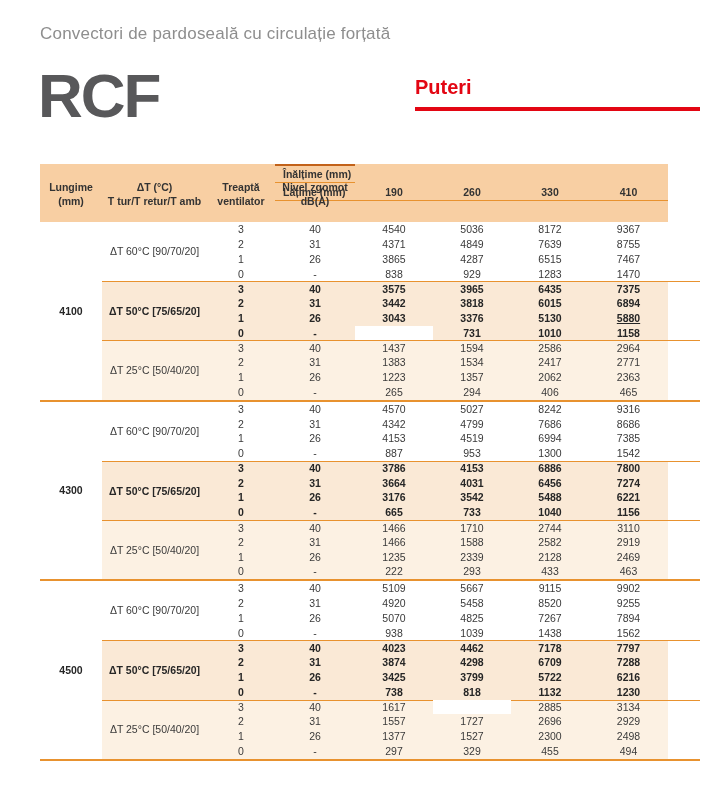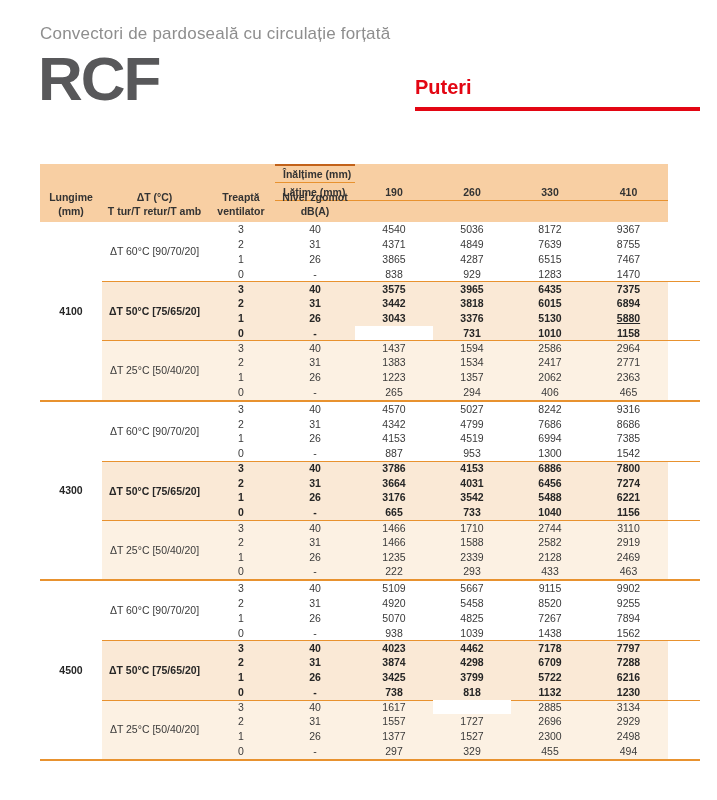--- a/index.html
+++ b/index.html
@@ -1,31 +1,31 @@
 <!DOCTYPE html>
 <html style="--red: #e30613; --header-bg: #f8cfa3; --line: #e8922f; --line-dark: #c2621a; --cream50: #fae9d6; --cream25: #fcf1e3; --text: #3a3a3a; --gray-title: #58585a; --gray-sub: #8e8e8e;"><head>
 <meta charset="utf-8">
 <style>
   * { margin:0; padding:0; box-sizing:border-box; }
   html,body { background:#fff; }
   body { font-family:"Liberation Sans", sans-serif; color:var(--text,#3a3a3a); }
   .doc { position:relative; width:717px; height:800px; background:#fff; overflow:hidden; }
 
   .subtitle { position:absolute; left:40px; top:24px; font-size:17px; color:var(--gray-sub,#8e8e8e); letter-spacing:.2px; }
-  .product-code { position:absolute; left:38px; top:48px; font-size:62px; line-height:1; font-weight:800; color:var(--gray-title,#58585a); letter-spacing:-2px; }
+  .product-code { position:absolute; left:38px; top:65px; font-size:62px; line-height:1; font-weight:800; color:var(--gray-title,#58585a); letter-spacing:-2px; }
   .section-title { position:absolute; left:415px; top:76px; font-size:20px; font-weight:700; color:var(--red,#e30613); }
   .section-underline { position:absolute; left:415px; top:107px; width:285px; height:4px; background:var(--red,#e30613); }
 
   .powers-table { position:absolute; left:40px; top:164px; width:660px; font-size:10.5px; }
 
   
   .thead { width:628px; height:58px; display:grid; background:var(--header-bg,#f8cfa3);
            grid-template-columns:62px 105px 68px 80px 78px 78px 78px 79px;
            grid-template-rows:19px 18px 21px; font-weight:700; color:#333; }
-  .h-left { grid-row:1/4; display:flex; flex-direction:column; justify-content:flex-end; align-items:center; text-align:center; padding-bottom:4px; line-height:1.35; }
+  .h-left { grid-row:1/4; display:flex; flex-direction:column; justify-content:flex-end; align-items:center; text-align:center; padding-bottom:14px; line-height:1.35; }
   .h-inaltime { grid-column:4; grid-row:1; display:flex; align-items:center; padding-left:8px;
                 border-top:2px solid var(--line-dark,#c2621a); border-bottom:1px solid var(--line,#e8922f); white-space:nowrap; }
   .h-90 { grid-column:5/9; grid-row:1; display:flex; align-items:center; justify-content:center;
           border-top:2px solid var(--line-dark,#c2621a); border-bottom:1px solid var(--line,#e8922f); }
   .h-latime { grid-column:4; grid-row:2; display:flex; align-items:center; padding-left:8px;
               border-bottom:1px solid var(--line,#e8922f); white-space:nowrap; }
   .h-w { grid-row:2; display:flex; align-items:center; justify-content:center; border-bottom:1px solid var(--line,#e8922f); }
 
   
   .group { display:grid; width:660px;

